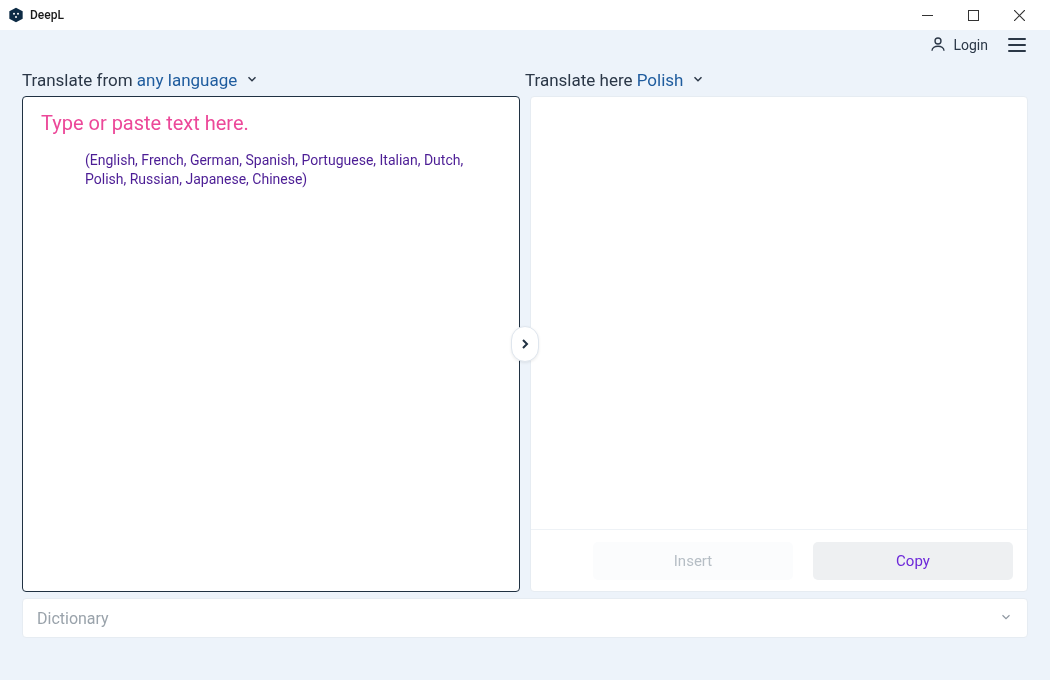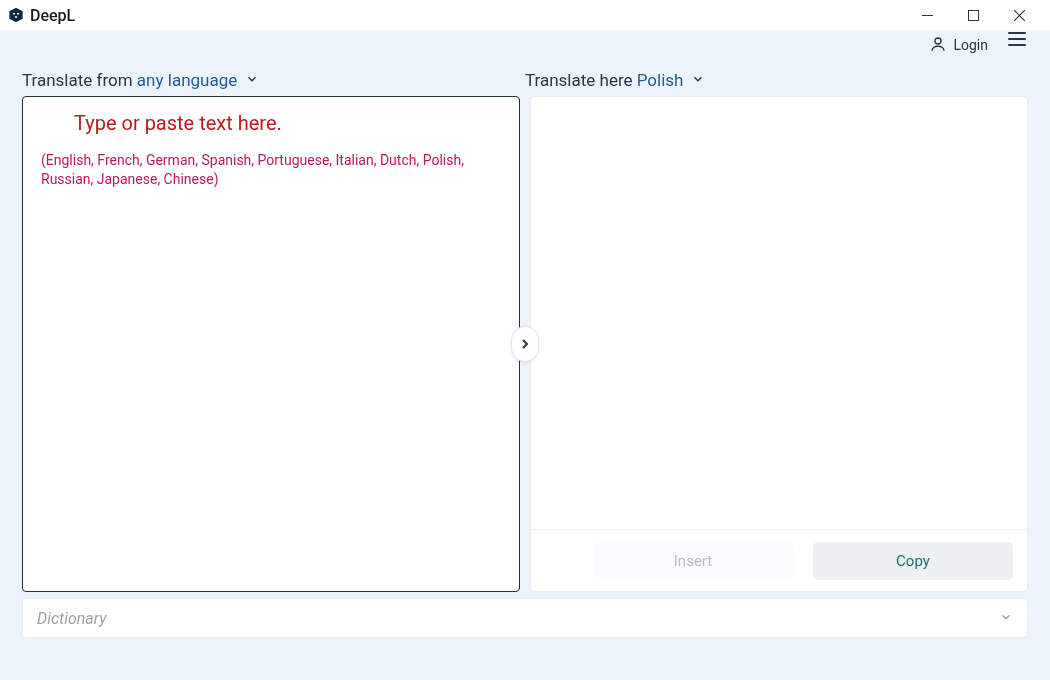--- a/index.html
+++ b/index.html
@@ -1,47 +1,47 @@
 <!DOCTYPE html>
 <html><head>
 <meta charset="utf-8">
 <style>
   * { box-sizing: border-box; margin: 0; padding: 0; }
   html, body { width: 1050px; height: 680px; font-family: -apple-system, BlinkMacSystemFont, "Segoe UI", Roboto, Arial, sans-serif; background: #fff; overflow: hidden; }
   .titlebar { height: 30px; display: flex; align-items: center; padding: 0 8px; background: #fff; }
   .titlebar-left { display: flex; align-items: center; gap: 6px; }
   .logo { width: 16px; height: 16px; position: relative; }
   .logo svg { display: block; }
-  .app-title { font-size: 16px; color: #1a1a1a; font-weight: 500; }
+  .app-title { font-size: 12px; color: #1a1a1a; font-weight: 500; }
   .titlebar-spacer { flex: 1; }
   .win-controls { display: flex; align-items: center; gap: 0; }
   .win-btn { width: 46px; height: 30px; display: flex; align-items: center; justify-content: center; color: #333; cursor: default; }
   .win-btn svg { display: block; }
   .app-body { position: absolute; top: 30px; left: 0; right: 0; bottom: 0; background: #edf3fa; padding: 0 4px 4px; }
-  .toolbar { height: 30px; display: flex; justify-content: flex-end; padding: 0 18px; gap: 18px; }
+  .toolbar { height: 30px; display: flex; align-items: center; justify-content: flex-end; padding: 0 18px; gap: 18px; }
   .login { display: flex; align-items: center; gap: 6px; color: #2b3747; font-size: 14px; cursor: pointer; }
   .hamburger { display: flex; flex-direction: column; gap: 4px; cursor: pointer; padding: 2px; }
   .hamburger span { display: block; width: 18px; height: 2px; background: #2b3747; border-radius: 1px; }
   .lang-row { display: flex; padding: 10px 18px 6px; text-align: center; }
   .lang-col { flex: 1; display: flex; align-items: center; gap: 8px; font-size: 17px; color: #2b3747; }
   .lang-col .link { color: #1f5c9e; }
   .chev { color: #2b3747; }
   .panes { display: flex; padding: 0 18px; gap: 10px; position: relative; height: 496px; }
   .pane { flex: 1; background: #fff; border-radius: 4px; position: relative; display: flex; flex-direction: column; }
   .pane-left { border: 1.5px solid #203142; }
   .pane-right { border: 1px solid #e6ecf2; }
   .input-area { flex: 1; padding: 14px 18px; font-size: 20px; color: #9aa3ab; }
-  .placeholder-main { font-size: 20px; color: #b91c1c; margin-bottom: 16px; margin-left: 33px; }
-  .placeholder-sub { font-size: 14px; color: #be185d; line-height: 1.35; max-width: 450px; }
+  .placeholder-main { font-size: 20px; color: #ec4899; margin-bottom: 16px; }
+  .placeholder-sub { font-size: 14px; color: #4c1d95; line-height: 1.35; max-width: 450px; margin-left: 44px; }
   .swap-btn { position: absolute; left: 50%; top: 50%; transform: translate(-50%, -50%); width: 28px; height: 36px; background: #fff; border: 1px solid #dfe6ee; border-radius: 14px; display: flex; align-items: center; justify-content: center; color: #203142; box-shadow: 0 1px 3px rgba(0,0,0,.08); cursor: pointer; z-index: 5; }
   .out-actions { height: 62px; border-top: 1px solid #eef2f6; display: flex; align-items: center; justify-content: flex-end; gap: 20px; padding: 0 14px; }
   .action-btn { width: 200px; height: 38px; border-radius: 5px; font-size: 15px; display: flex; align-items: center; justify-content: center; cursor: pointer; }
   .btn-insert { background: #fbfcfd; color: #b6bec5; }
-  .btn-copy { background: #eef0f2; color: #0f766e; }
-  .dict-bar { margin: 6px 18px 0; height: 40px; background: #fff; border: 1px solid #e6ecf2; border-radius: 4px; display: flex; align-items: center; justify-content: space-between; padding: 0 14px; cursor: pointer; font-style: italic; }
+  .btn-copy { background: #eef0f2; color: #6d28d9; }
+  .dict-bar { margin: 6px 18px 0; height: 40px; background: #fff; border: 1px solid #e6ecf2; border-radius: 4px; display: flex; align-items: center; justify-content: space-between; padding: 0 14px; cursor: pointer; }
   .dict-label { color: #9aa3ab; font-size: 16px; }
   .dict-chev { color: #8e97a1; }
 </style>
 </head>
 <body>
 
 <div class="titlebar">
   <div class="titlebar-left">
     <span class="logo">
       <svg width="16" height="16" viewBox="0 0 24 24">

